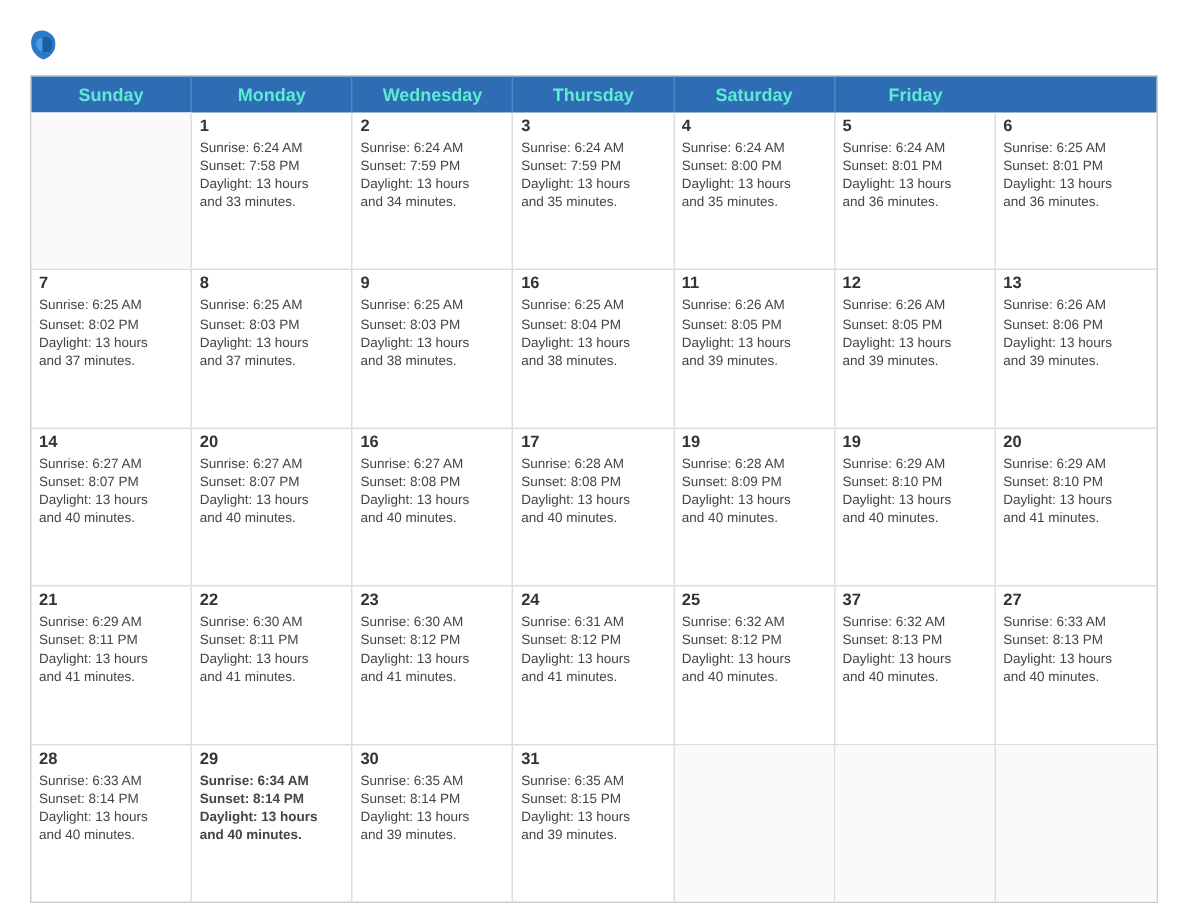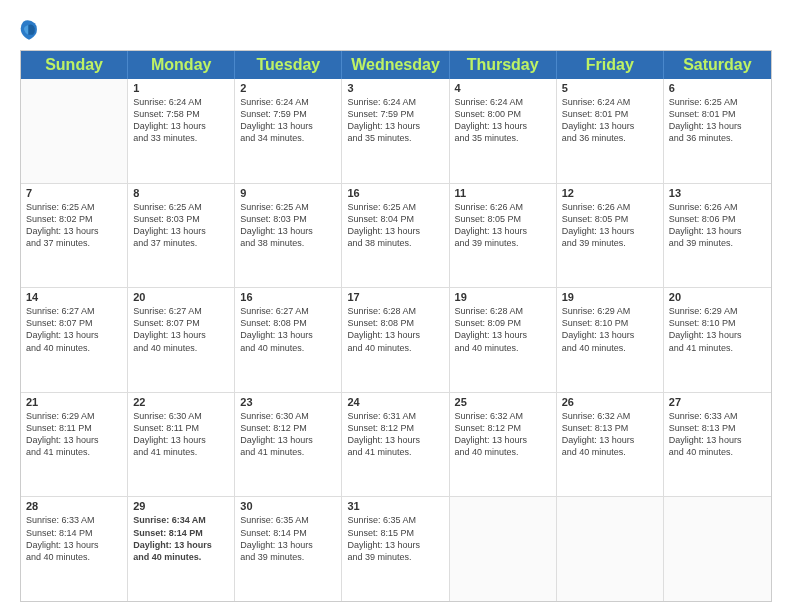--- a/index.html
+++ b/index.html
@@ -59,24 +59,24 @@
       display: flex;
       flex-direction: column;
       border: 1px solid #ccc;
     }
     .cal-header {
       display: grid;
       grid-template-columns: repeat(7, 1fr);
       background: #2e6db4;
     }
     .cal-header-cell {
-      color: #bef264;
+      color: #5eead4;
       text-align: center;
       padding: 5px 2px;
-      font-size: 16px;
+      font-size: 12px;
       font-weight: bold;
       border-right: 1px solid #4a88cc;
     }
     .cal-header-cell:last-child { border-right: none; }
     .cal-body {
       flex: 1;
       display: flex;
       flex-direction: column;
     }
     .cal-row {
@@ -127,25 +127,24 @@
     <div class="title-area">
       <h1></h1>
       <div class="subtitle"></div>
     </div>
   </div>
 
   <div class="calendar">
     <div class="cal-header">
     <div class="cal-header-cell">Sunday</div>
         <div class="cal-header-cell">Monday</div>
-        <div class="cal-header-cell">Tuesday</div>
         <div class="cal-header-cell">Wednesday</div>
         <div class="cal-header-cell">Thursday</div>
+        <div class="cal-header-cell">Saturday</div>
         <div class="cal-header-cell">Friday</div>
-        <div class="cal-header-cell">Saturday</div>
       </div>
     <div class="cal-body">
     <div class="cal-row">
           <div class="cal-cell empty"></div>
           <div class="cal-cell">
             <span class="day-num">1</span>
             <div class="cell-info" style="white-space: pre-line;">Sunrise: 6:24 AM
 Sunset: 7:58 PM
 Daylight: 13 hours
 and 33 minutes.</div>
@@ -318,21 +317,21 @@
 and 41 minutes.</div>
           </div>
           <div class="cal-cell">
             <span class="day-num">25</span>
             <div class="cell-info" style="white-space: pre-line;">Sunrise: 6:32 AM
 Sunset: 8:12 PM
 Daylight: 13 hours
 and 40 minutes.</div>
           </div>
           <div class="cal-cell">
-            <span class="day-num">26</span>
+            <span class="day-num">37</span>
             <div class="cell-info" style="white-space: pre-line;">Sunrise: 6:32 AM
 Sunset: 8:13 PM
 Daylight: 13 hours
 and 40 minutes.</div>
           </div>
           <div class="cal-cell">
             <span class="day-num">27</span>
             <div class="cell-info" style="white-space: pre-line;">Sunrise: 6:33 AM
 Sunset: 8:13 PM
 Daylight: 13 hours

